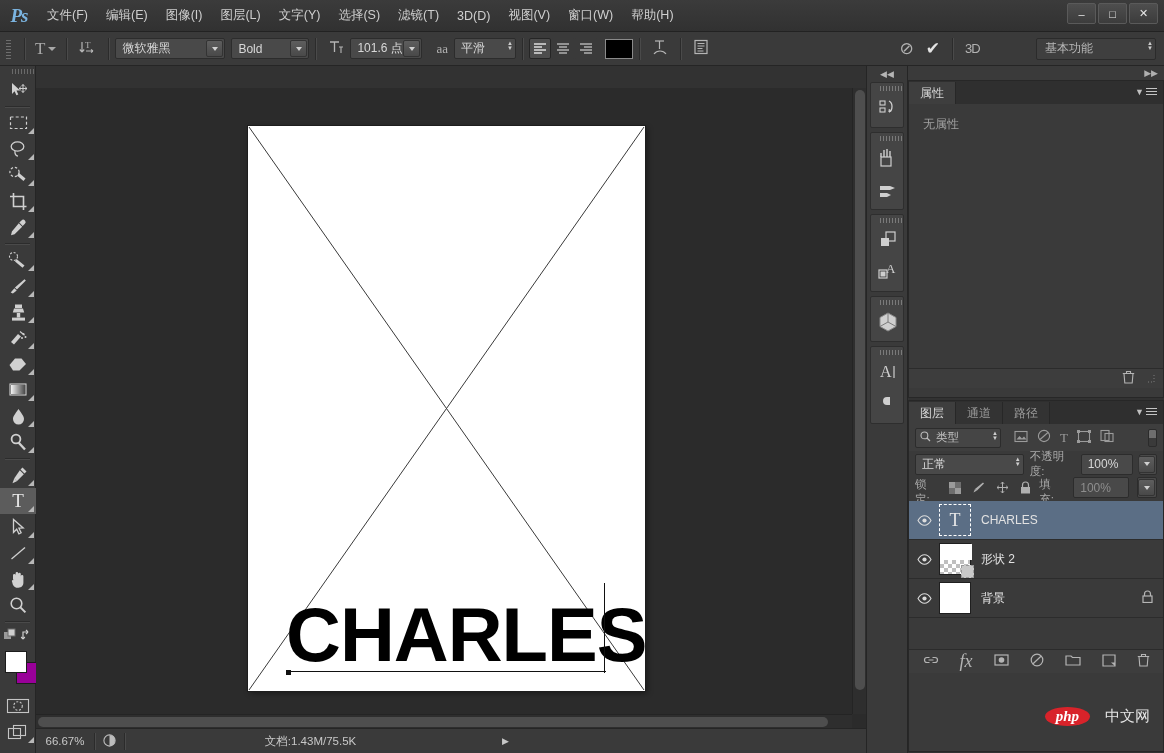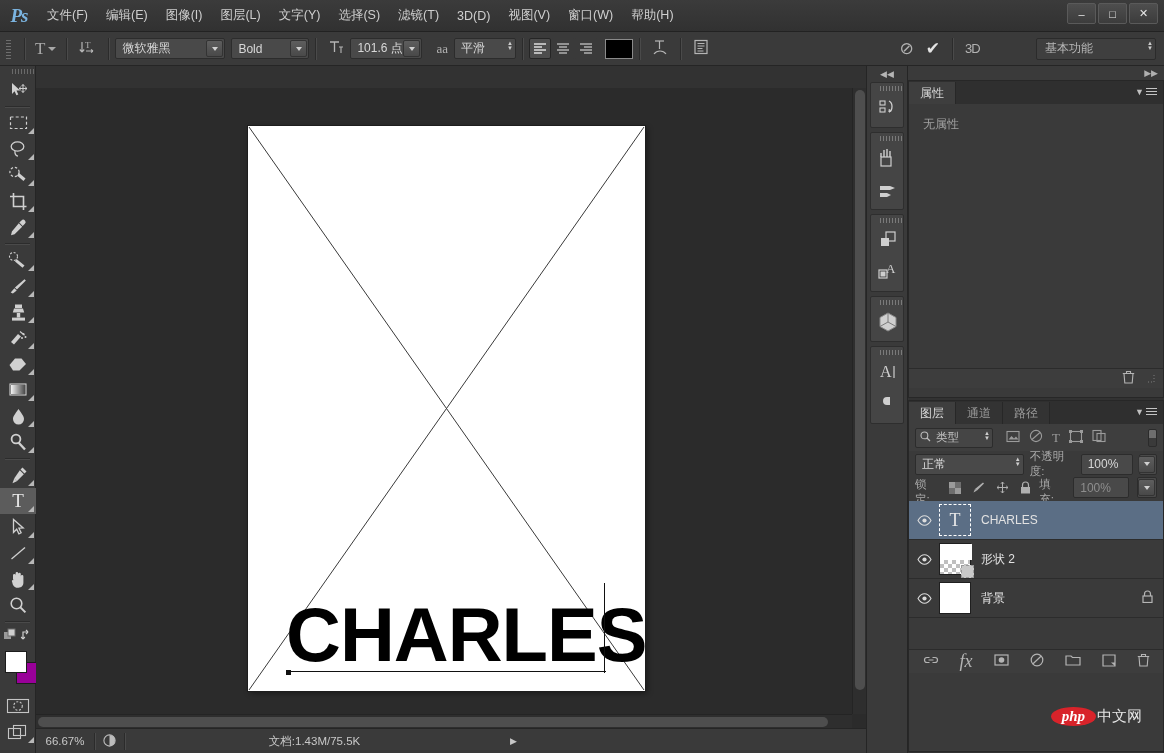--- a/index.html
+++ b/index.html
@@ -144,21 +144,21 @@
   .sb-thumb-h { position:absolute; left:2px; top:2px; height:10px; width:790px; background:#4e4e4e; border-radius:5px;}
 
   
   .statusbar {
     position:absolute; left:36px; top:728px; width:830px; height:25px;
     background:#3a3a3a; border-top:1px solid #252525;
     display:flex; align-items:center; color:#c8c8c8; font-size:11.5px;
   }
   .zoom-val { width:58px; text-align:center; }
   .sb-sep { width:1px; height:17px; background:#2b2b2b; box-shadow:1px 0 0 #4a4a4a; }
-  .doc-info { padding:0 18px; }
+  .doc-info { padding:0 10px; }
   .sb-arrow { color:#c8c8c8; font-size:9px; padding:0 6px; }
 
   
   .icondock {
     position:absolute; left:866px; top:66px; width:42px; height:687px;
     background:#3a3a3a; border-left:1px solid #252525; border-right:1px solid #252525;
   }
   .dock-collapse { height:16px; display:flex; align-items:center; justify-content:center; color:#b5b5b5; font-size:9px;}
   .dock-group { margin:0 3px 4px 3px; background:#454545; border:1px solid #2e2e2e; border-radius:2px; padding-bottom:3px;}
   .dock-grip { height:9px;
@@ -173,21 +173,21 @@
   .panel-tabs { display:flex; height:23px; background:#2f2f2f; align-items:flex-end; position:relative;}
   .ptab { height:22px; padding:0 11px; display:flex; align-items:center; color:#9a9a9a; font-size:12px; background:#333; border-right:1px solid #272727;}
   .ptab.active { background:#3e3e3e; color:#d8d8d8; }
   .panel-menu { position:absolute; right:6px; top:5px; display:flex; align-items:center; gap:2px; color:#c0c0c0; font-size:9px;}
   .hamburger { display:inline-block; width:11px; }
   .hamburger i { display:block; height:1px; background:#c4c4c4; margin:2px 0; }
   .props-body { height:264px; background:#3a3a3a; color:#a0a0a0; font-size:12px; padding:12px 14px; }
   .props-footer { height:20px; background:#3d3d3d; border-top:1px solid #2b2b2b; display:flex; align-items:center; justify-content:flex-end; gap:10px; padding-right:8px; color:#b4b4b4; font-size:12px;}
 
   .layers-row { display:flex; align-items:center; height:27px; padding:0 6px; gap:7px; background:#3e3e3e; }
-  .search-field { background:#454545; border:1px solid #2c2c2c; border-radius:2px; height:20px; width:78px;
+  .search-field { background:#454545; border:1px solid #2c2c2c; border-radius:2px; height:20px; width:86px;
       display:flex; align-items:center; gap:5px; padding:4px 4px; color:#c0c0c0; font-size:11.5px; position:relative;}
   .filter-icons { display:flex; align-items:center; gap:9px; color:#9b9b9b; font-size:13px; padding-left:6px;}
   .filter-toggle { width:9px; height:18px; margin-left:auto; background:linear-gradient(#6e6e6e 50%, #3a3a3a 50%); border:1px solid #2b2b2b; border-radius:2px;}
   .blend-row { display:flex; align-items:center; height:26px; padding:0 6px; gap:6px; background:#3a3a3a;}
   .blend-sel { width:118px; }
   .lock-row { display:flex; height:24px; padding:0 6px; gap:8px; background:#3a3a3a; color:#a9a9a9; font-size:11.5px;}
   .lock-icons { display:flex; align-items:center; gap:11px; color:#b0b0b0; font-size:12px; }
   .layer-list { background:#3a3a3a; }
   .layer-item { display:flex; align-items:center; height:39px; border-bottom:1px solid #2c2c2c; position:relative;}
   .layer-item.selected { background:#5a6madness; }
@@ -202,21 +202,21 @@
   }
   .thumb .shape-fill2 { position:absolute; left:0; top:0; width:32px; height:16px; background:#fff; }
   .thumb .vec-badge { position:absolute; right:-4px; bottom:-4px; width:13px; height:13px; border:1px dashed #9a9a9a; background:#c9c9c9;}
   .thumb.text-thumb { background:transparent; border:none; display:flex; align-items:center; justify-content:center; color:#e8e8e8; font-size:18px; font-family:"Liberation Serif",serif;}
   .thumb.text-thumb .corners { position:absolute; left:0; top:0; right:0; bottom:0; border:1px dashed #ffffff; }
   .layer-name { padding-left:10px; color:#e2e2e2; font-size:12px; }
   .lock-badge { position:absolute; right:10px; color:#b5b5b5; font-size:12px;}
   .panel-spacer { background:#3a3a3a; }
   .layers-footer { height:24px; background:#3d3d3d; border-top:1px solid #2b2b2b;
      display:flex; align-items:center; justify-content:center; gap:21px; color:#b4b4b4; font-size:13px;}
-  .watermark { position:absolute; right:22px; bottom:27px; display:flex; align-items:center; gap:1px; }
+  .watermark { position:absolute; right:14px; bottom:27px; display:flex; align-items:center; gap:15px; }
   .wm-ellipse { background:#d8232a; color:#fff; font-size:15px; font-weight:bold; font-style:italic;
      padding:1px 11px; border-radius:50%; font-family:"Liberation Serif",serif;}
   .wm-text { color:#e5e5e5; font-size:15px; }
 </style>
 </head>
 <body>
 
 <div id="app">
 
   <div class="titlebar">

